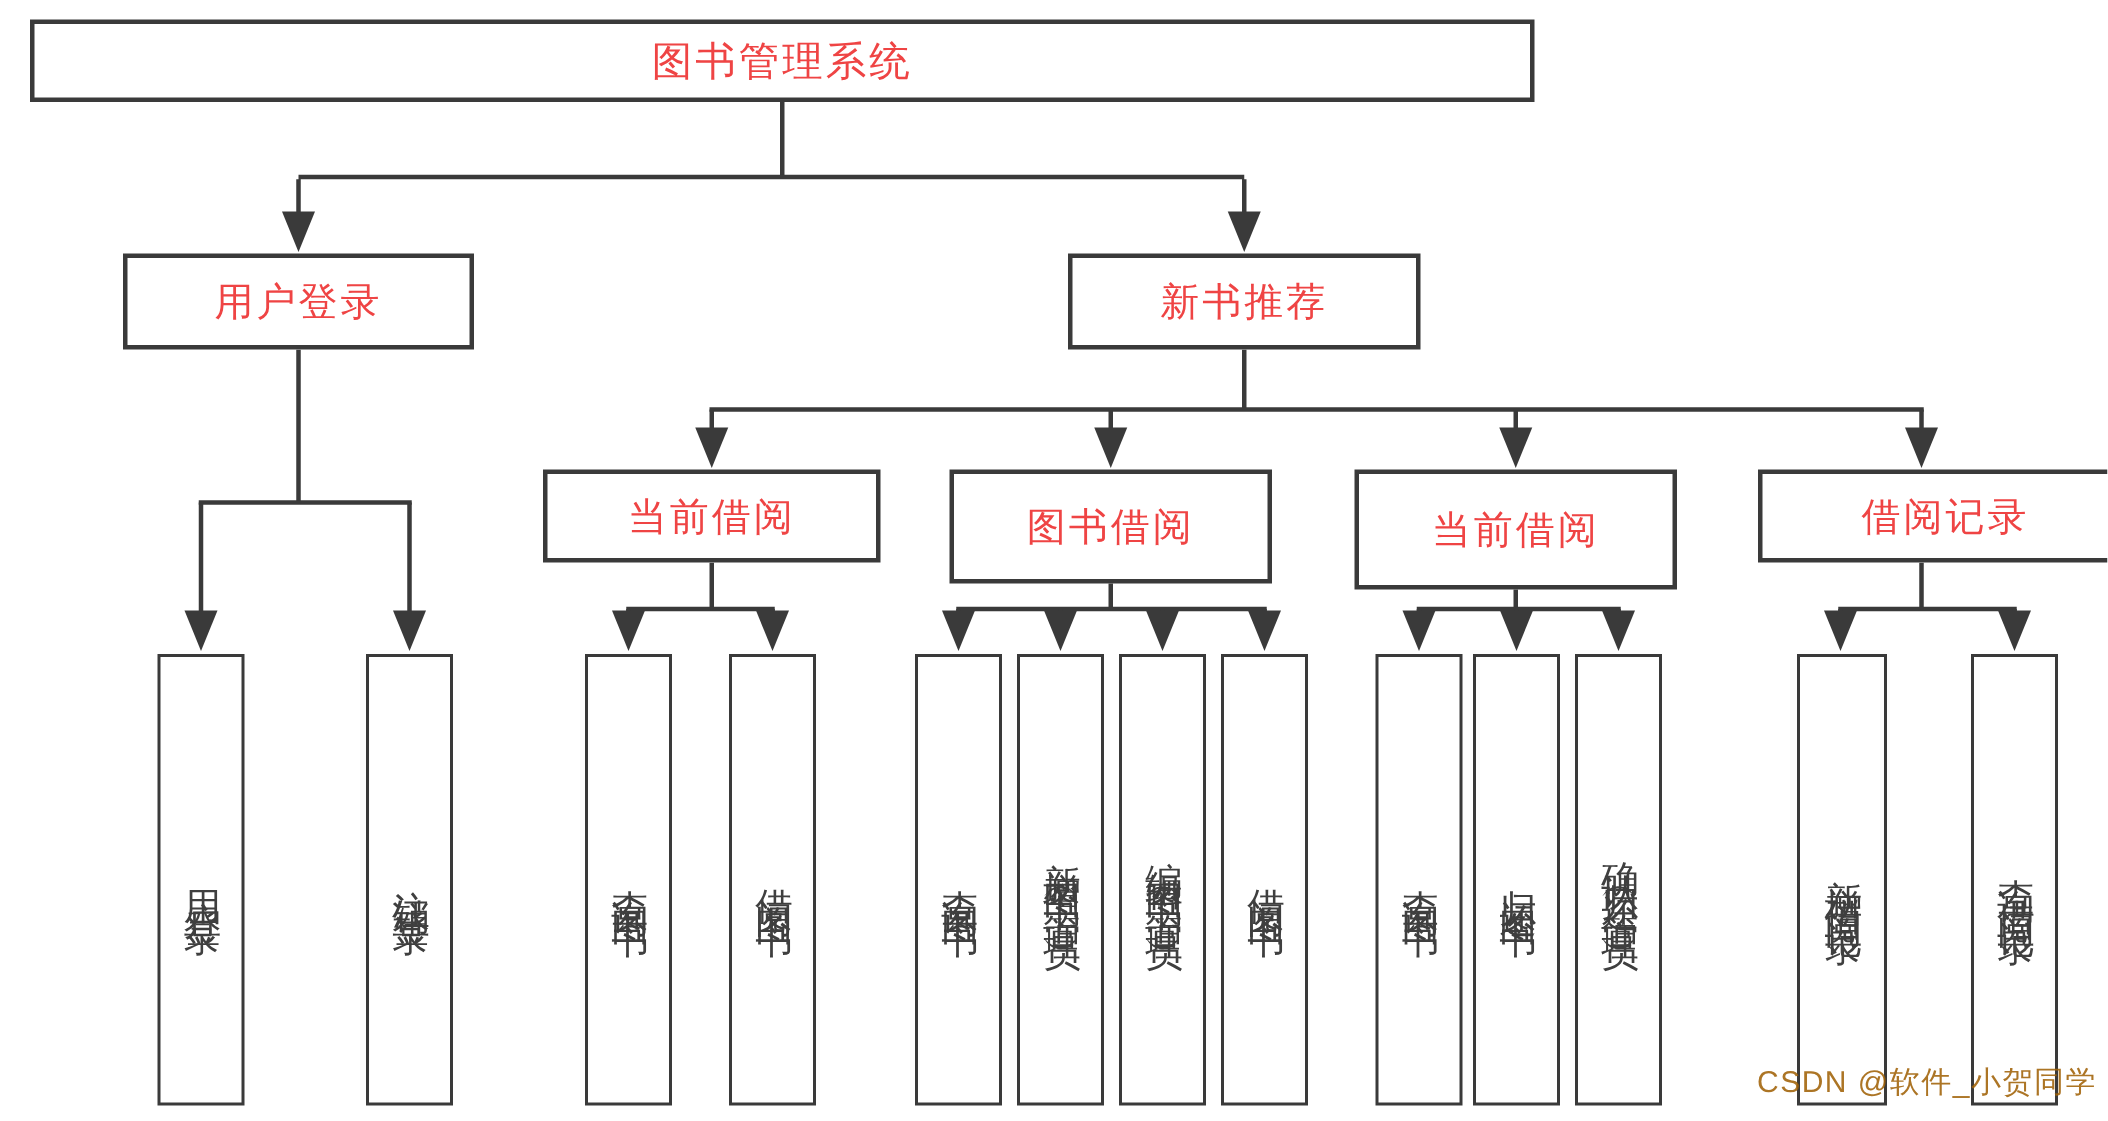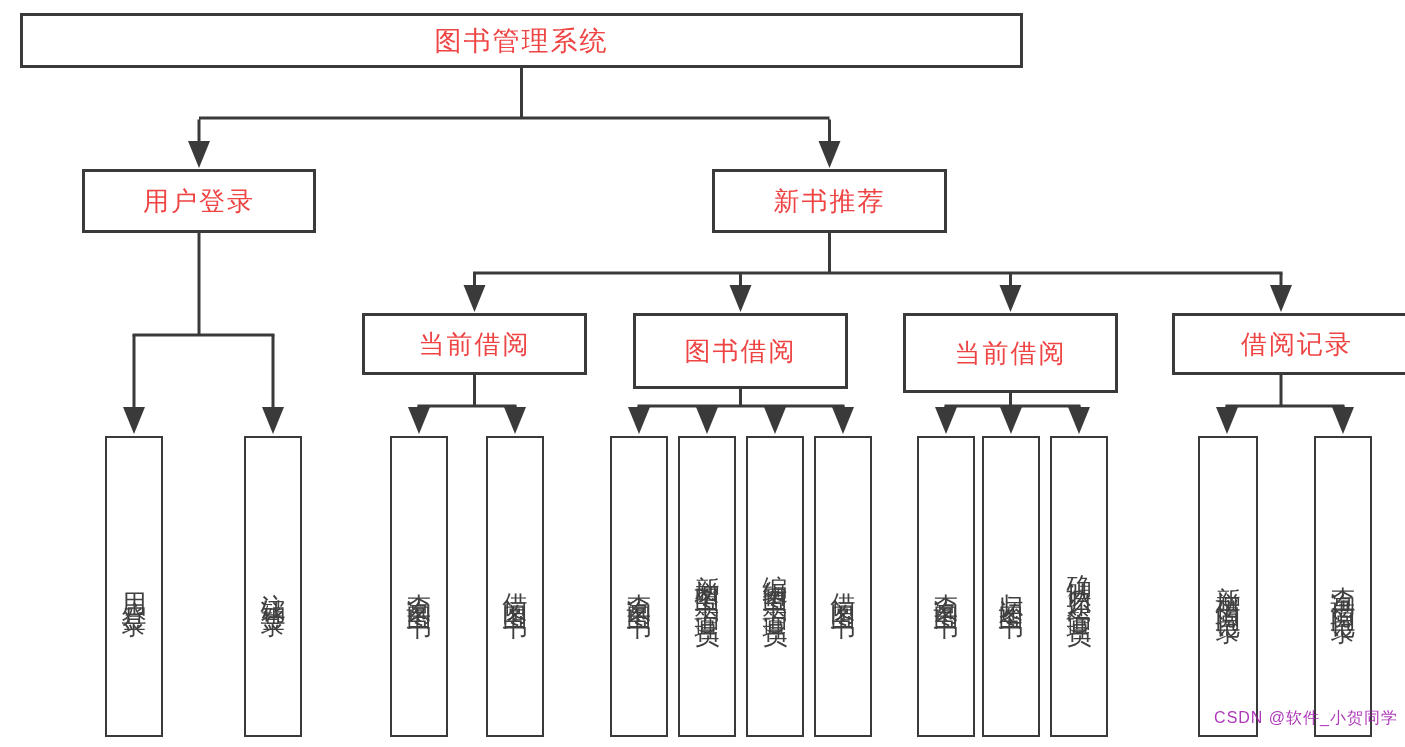--- a/index.html
+++ b/index.html
@@ -45,22 +45,22 @@
     font-size: 25px;
     letter-spacing: 7px;
     writing-mode: vertical-rl;
     text-orientation: mixed;
     line-height: 1;
   }
   #watermark {
     position: absolute;
     top: 708px;
     right: 7px;
-    font-size: 16px;
-    color: #a21caf;
+    font-size: 20px;
+    color: #a16207;
     opacity: 0.88;
     letter-spacing: 1px;
     z-index: 5;
   }
 </style>
 </head>
 <body>
 
 <div id="canvas">
 

